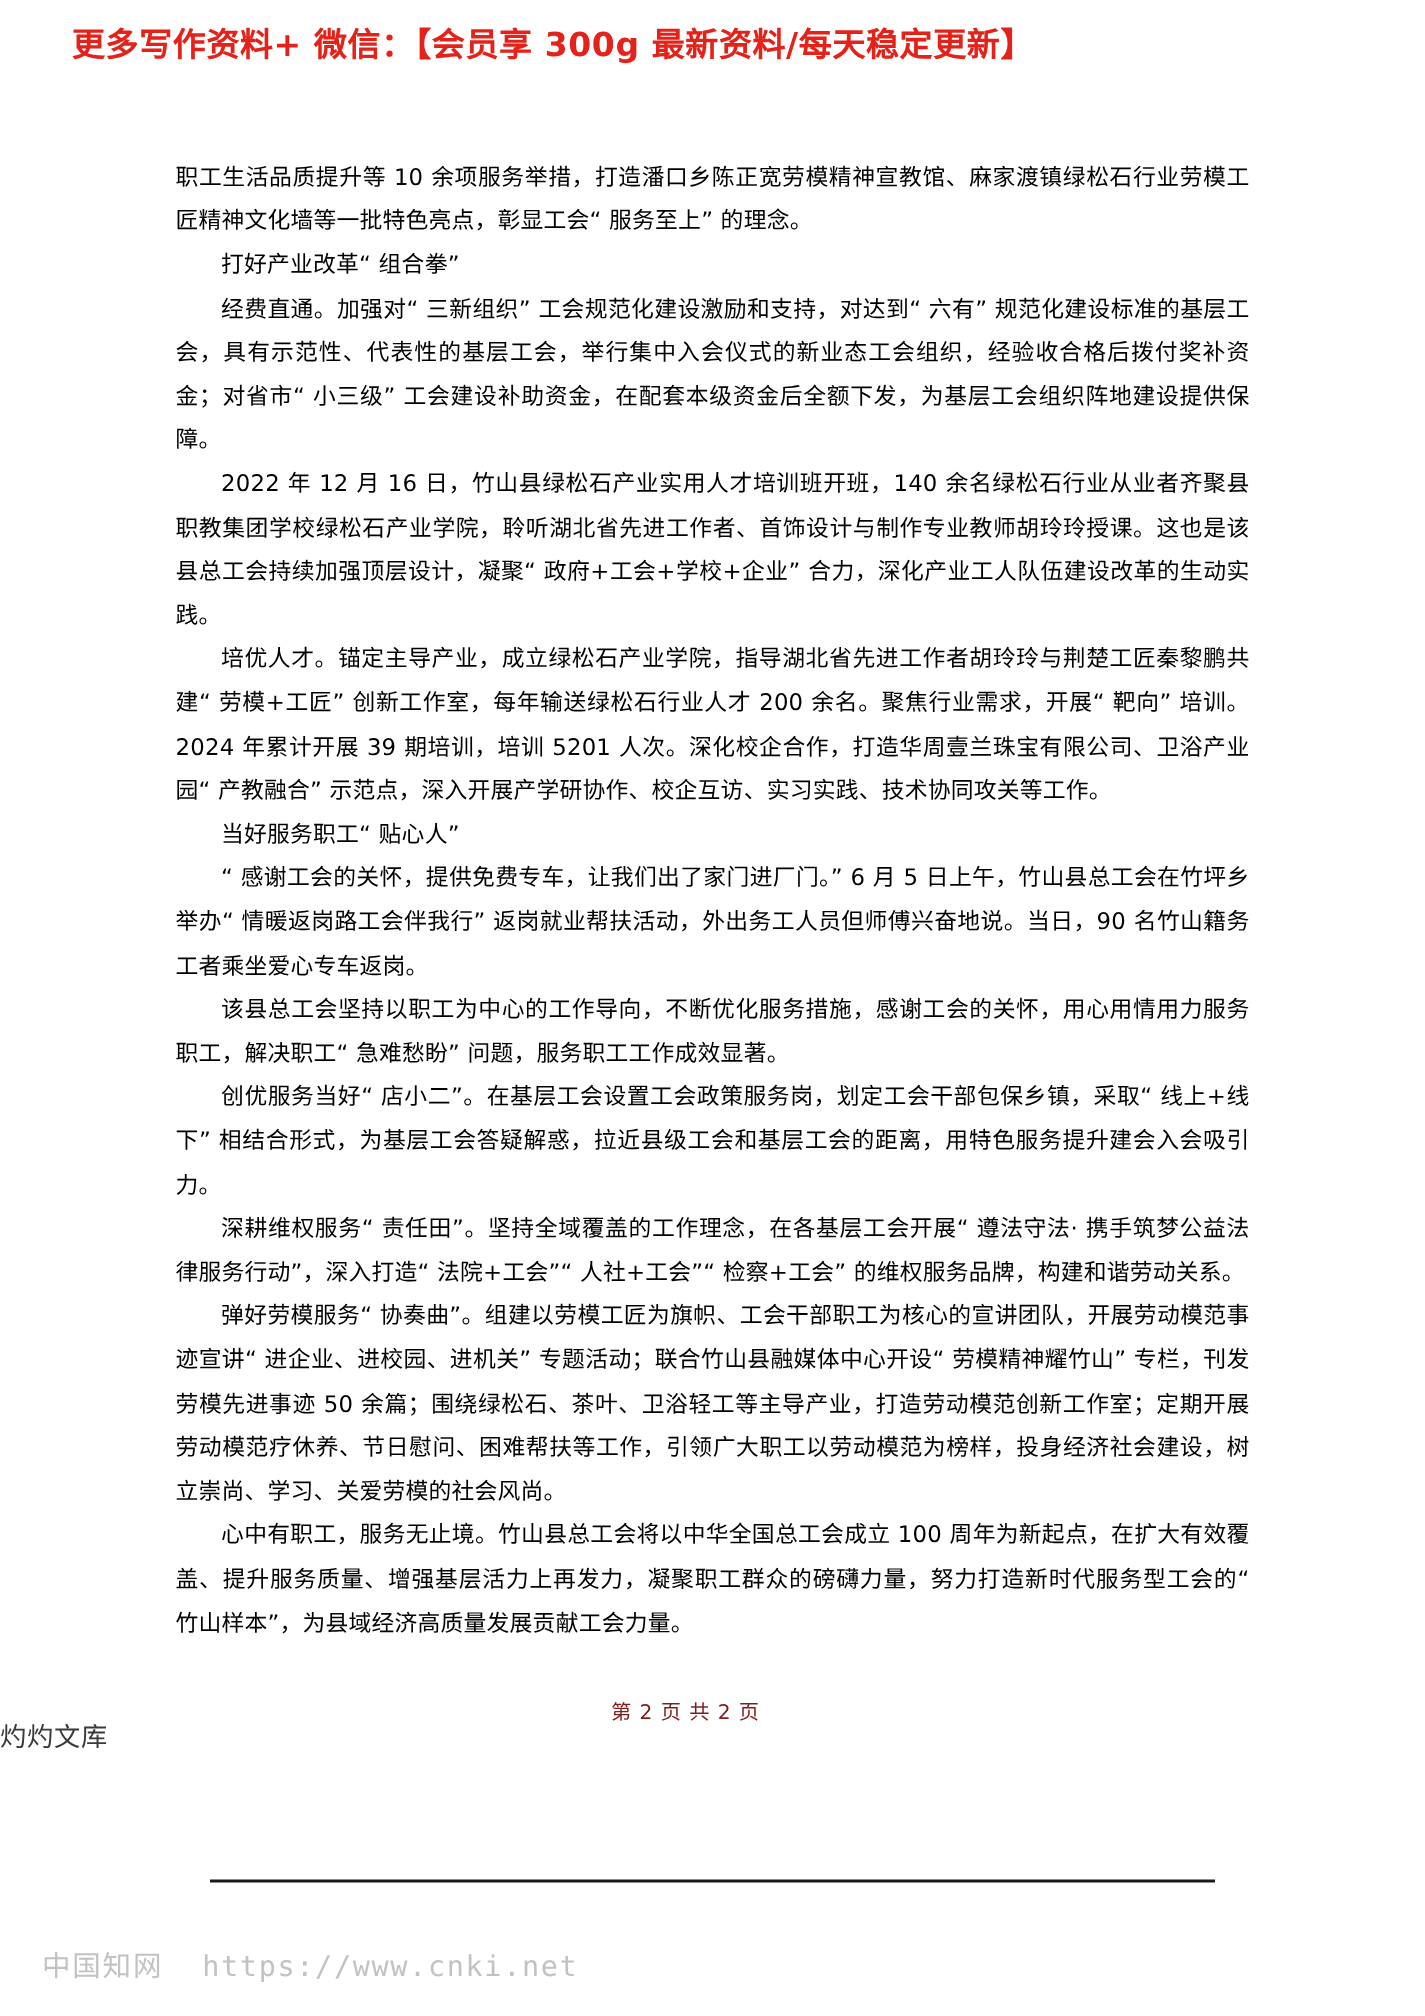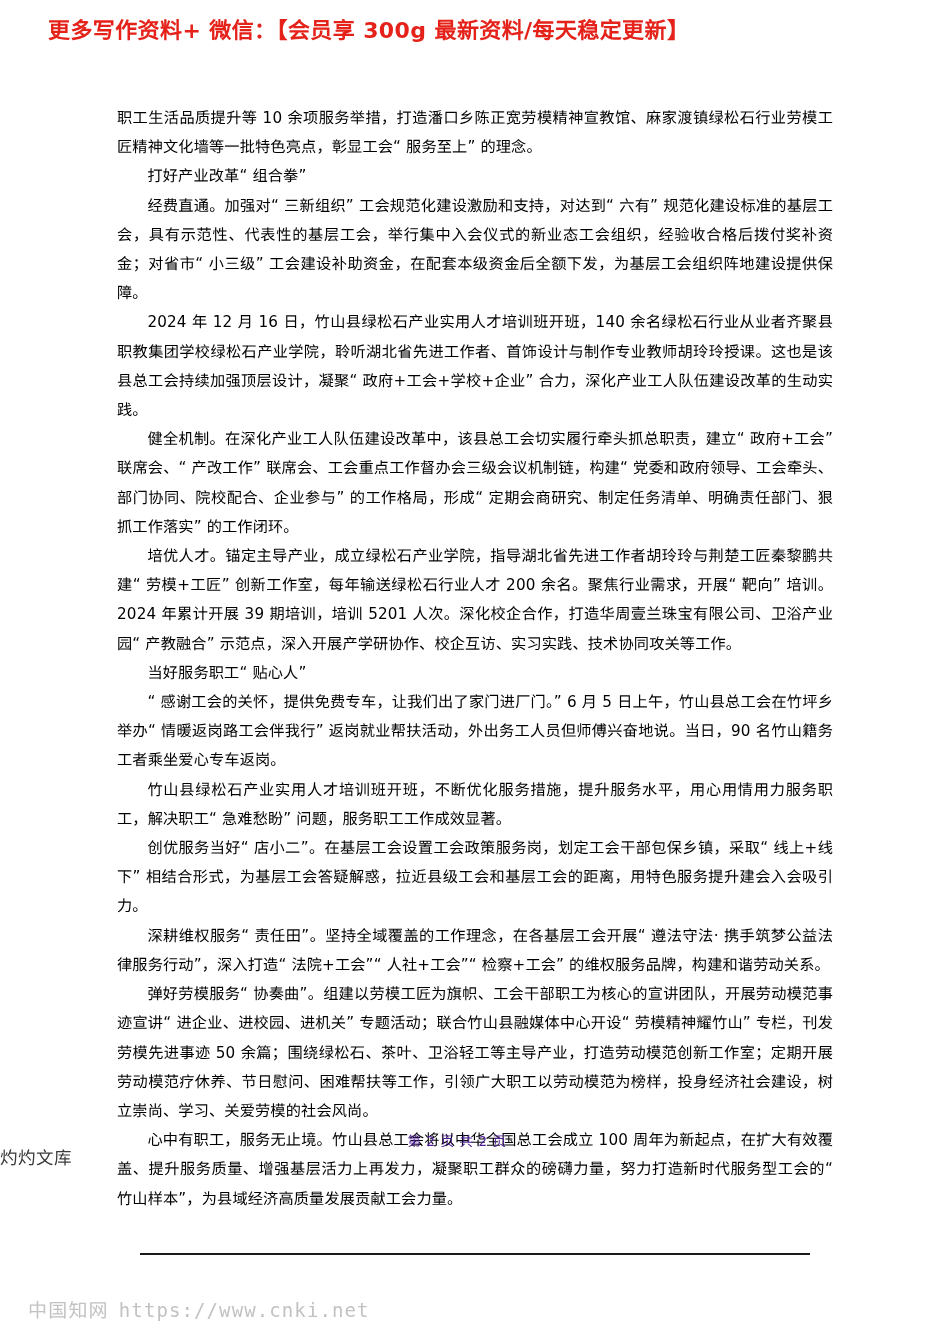--- a/index.html
+++ b/index.html
@@ -73,21 +73,21 @@
   #page-footer {
     position: absolute;
     left: 0;
     top: 1118px;
     width: 950px;
     text-align: center;
     padding-right: 36px;
     box-sizing: border-box;
   }
   #page-footer .pageno {
-    color: #4c1d95;
+    color: #7f1d1d;
     font-size: 13.5px;
     letter-spacing: 0.6px;
     font-family: "DejaVu Sans", "Liberation Sans", sans-serif;
   }
 
   
   #side-watermark {
     position: absolute;
     left: 0px;
     top: 1132px;
@@ -108,21 +108,21 @@
     background: #1a1a1a;
   }
 
   
   #cnki-source {
     position: absolute;
     left: 28px;
     top: 1283px;
     display: flex;
     align-items: baseline;
-    gap: 10px;
+    gap: 26px;
   }
   #cnki-source .cnki-name {
     color: #c2c2c2;
     font-size: 19px;
     letter-spacing: 1.2px;
     font-family: "DejaVu Sans", "Liberation Sans", sans-serif;
   }
   #cnki-source .cnki-url {
     color: #c2c2c2;
     font-size: 19px;
@@ -136,26 +136,25 @@
 <div id="promo-banner">
   <span class="promo-text">更多写作资料+ 微信：【会员享 300g 最新资料/每天稳定更新】</span>
 </div>
 
 <div id="doc-page">
 
   <div id="doc-body">
     <p class="cont">职工生活品质提升等 10 余项服务举措，打造潘口乡陈正宽劳模精神宣教馆、麻家渡镇绿松石行业劳模工匠精神文化墙等一批特色亮点，彰显工会“ 服务至上” 的理念。</p>
     <p class="indent">打好产业改革“ 组合拳”</p>
     <p class="indent">经费直通。加强对“ 三新组织” 工会规范化建设激励和支持，对达到“ 六有” 规范化建设标准的基层工会，具有示范性、代表性的基层工会，举行集中入会仪式的新业态工会组织，经验收合格后拨付奖补资金；对省市“ 小三级” 工会建设补助资金，在配套本级资金后全额下发，为基层工会组织阵地建设提供保障。</p>
-    <p class="indent">2024 年 12 月 16 日，竹山县绿松石产业实用人才培训班开班，140 余名绿松石行业从业者齐聚县职教集团学校绿松石产业学院，聆听湖北省先进工作者、首饰设计与制作专业教师胡玲玲授课。这也是该县总工会持续加强顶层设计，凝聚“ 政府+工会+学校+企业” 合力，深化产业工人队伍建设改革的生动实践。</p>
-    <p class="indent">健全机制。在深化产业工人队伍建设改革中，该县总工会切实履行牵头抓总职责，建立“ 政府+工会” 联席会、“ 产改工作” 联席会、工会重点工作督办会三级会议机制链，构建“ 党委和政府领导、工会牵头、部门协同、院校配合、企业参与” 的工作格局，形成“ 定期会商研究、制定任务清单、明确责任部门、狠抓工作落实” 的工作闭环。</p>
+    <p class="indent">2022 年 12 月 16 日，竹山县绿松石产业实用人才培训班开班，140 余名绿松石行业从业者齐聚县职教集团学校绿松石产业学院，聆听湖北省先进工作者、首饰设计与制作专业教师胡玲玲授课。这也是该县总工会持续加强顶层设计，凝聚“ 政府+工会+学校+企业” 合力，深化产业工人队伍建设改革的生动实践。</p>
     <p class="indent">培优人才。锚定主导产业，成立绿松石产业学院，指导湖北省先进工作者胡玲玲与荆楚工匠秦黎鹏共建“ 劳模+工匠” 创新工作室，每年输送绿松石行业人才 200 余名。聚焦行业需求，开展“ 靶向” 培训。2024 年累计开展 39 期培训，培训 5201 人次。深化校企合作，打造华周壹兰珠宝有限公司、卫浴产业园“ 产教融合” 示范点，深入开展产学研协作、校企互访、实习实践、技术协同攻关等工作。</p>
     <p class="indent">当好服务职工“ 贴心人”</p>
     <p class="indent">“ 感谢工会的关怀，提供免费专车，让我们出了家门进厂门。” 6 月 5 日上午，竹山县总工会在竹坪乡举办“ 情暖返岗路工会伴我行” 返岗就业帮扶活动，外出务工人员但师傅兴奋地说。当日，90 名竹山籍务工者乘坐爱心专车返岗。</p>
-    <p class="indent">竹山县绿松石产业实用人才培训班开班，不断优化服务措施，提升服务水平，用心用情用力服务职工，解决职工“ 急难愁盼” 问题，服务职工工作成效显著。</p>
+    <p class="indent">该县总工会坚持以职工为中心的工作导向，不断优化服务措施，感谢工会的关怀，用心用情用力服务职工，解决职工“ 急难愁盼” 问题，服务职工工作成效显著。</p>
     <p class="indent">创优服务当好“ 店小二”。在基层工会设置工会政策服务岗，划定工会干部包保乡镇，采取“ 线上+线下” 相结合形式，为基层工会答疑解惑，拉近县级工会和基层工会的距离，用特色服务提升建会入会吸引力。</p>
     <p class="indent">深耕维权服务“ 责任田”。坚持全域覆盖的工作理念，在各基层工会开展“ 遵法守法· 携手筑梦公益法律服务行动”，深入打造“ 法院+工会”“ 人社+工会”“ 检察+工会” 的维权服务品牌，构建和谐劳动关系。</p>
     <p class="indent">弹好劳模服务“ 协奏曲”。组建以劳模工匠为旗帜、工会干部职工为核心的宣讲团队，开展劳动模范事迹宣讲“ 进企业、进校园、进机关” 专题活动；联合竹山县融媒体中心开设“ 劳模精神耀竹山” 专栏，刊发劳模先进事迹 50 余篇；围绕绿松石、茶叶、卫浴轻工等主导产业，打造劳动模范创新工作室；定期开展劳动模范疗休养、节日慰问、困难帮扶等工作，引领广大职工以劳动模范为榜样，投身经济社会建设，树立崇尚、学习、关爱劳模的社会风尚。</p>
     <p class="indent">心中有职工，服务无止境。竹山县总工会将以中华全国总工会成立 100 周年为新起点，在扩大有效覆盖、提升服务质量、增强基层活力上再发力，凝聚职工群众的磅礴力量，努力打造新时代服务型工会的“ 竹山样本”，为县域经济高质量发展贡献工会力量。</p>
   </div>
 
   <div id="page-footer">
     <span class="pageno">第 2 页 共 2 页</span>
   </div>
 

